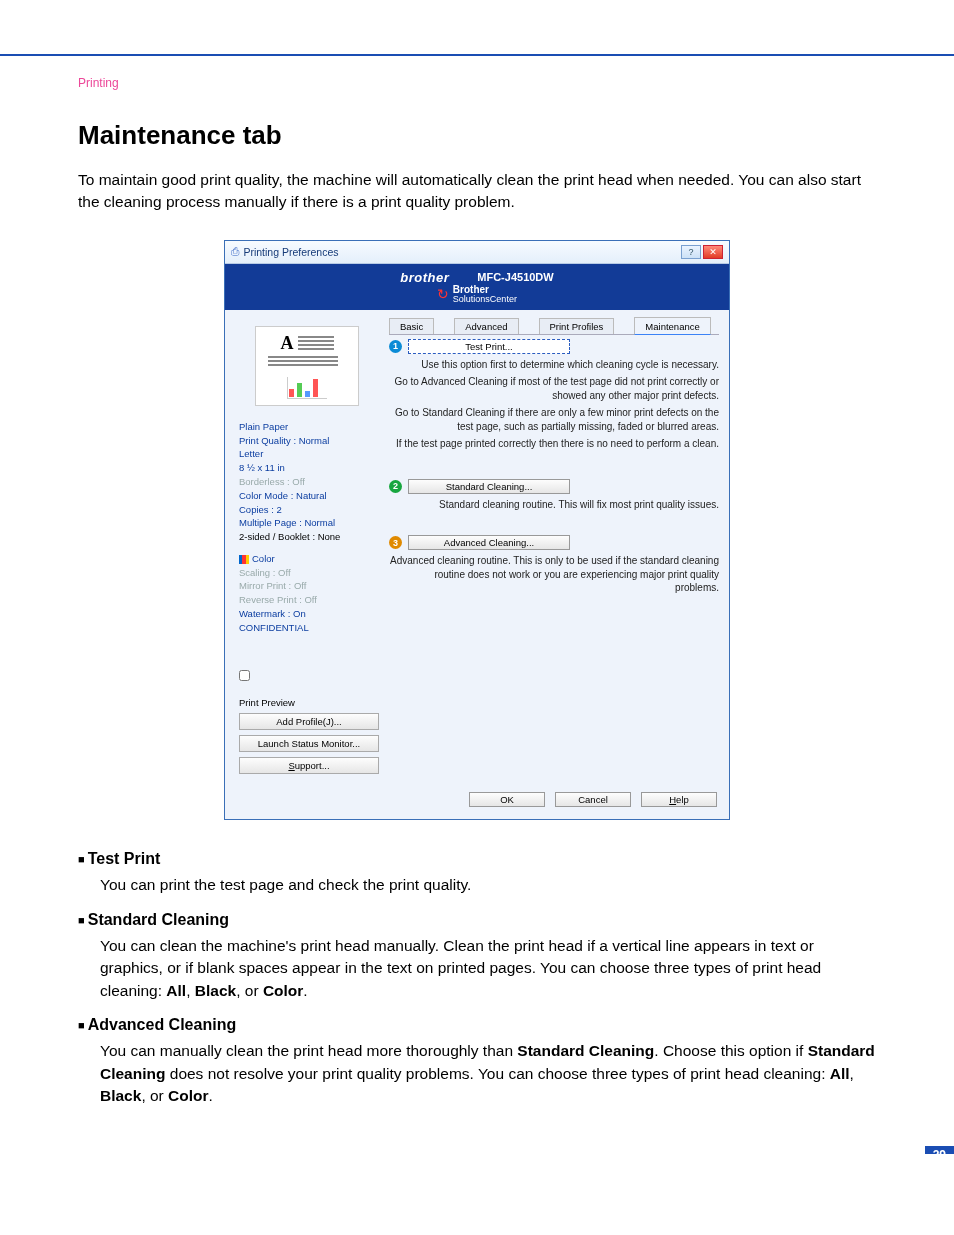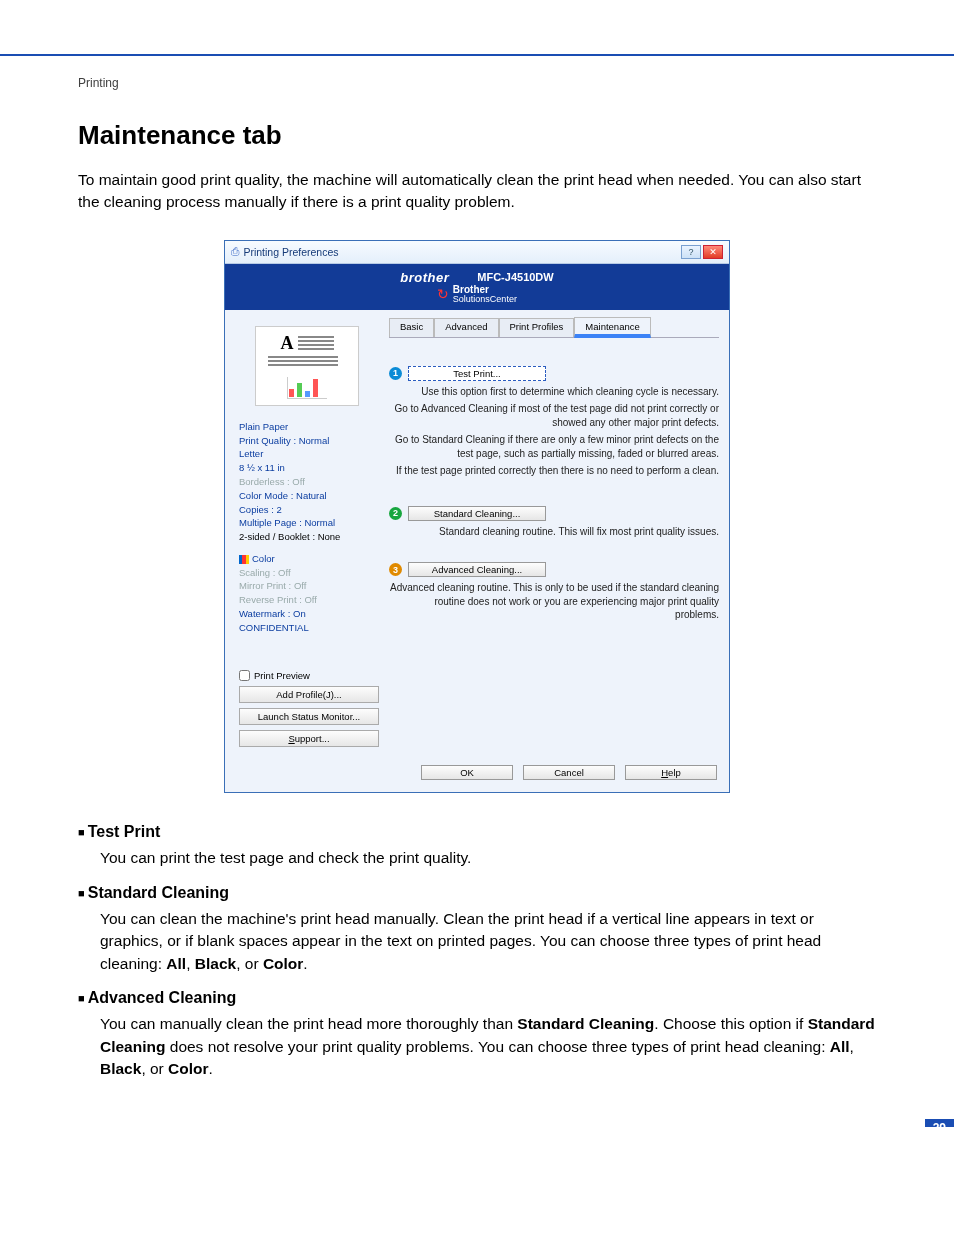--- a/index.html
+++ b/index.html
@@ -5,21 +5,21 @@
     * { box-sizing: border-box; margin: 0; padding: 0; }
     body {
       font-family: Arial, Helvetica, sans-serif;
       background: #fff;
       width: 954px;
       margin: 0 auto;
       color: #000;
     }
     .top-bar { height: 56px; border-bottom: 2px solid #1a4db3; background: #fff; }
     .page-wrap { padding: 20px 78px 40px 78px; position: relative; }
-    .breadcrumb { font-size: 12px; color: #404040; margin-bottom: 30px; }
+    .breadcrumb { font-size: 12px; color: #ec4899; margin-bottom: 30px; }
     .page-title { font-size: 26px; font-weight: bold; margin-bottom: 18px; }
     .intro-text { font-size: 15.5px; line-height: 1.45; margin-bottom: 26px; }
     
     .dialog {
       width: 506px; margin: 0 auto 30px auto;
       border: 1px solid #3a6fb7; background: #eef3fb;
       font-size: 10px; font-family: Tahoma, Arial, sans-serif;
     }
     .dlg-titlebar {
       display: flex; align-items: center; justify-content: space-between;
@@ -59,51 +59,51 @@
     .preview-box .a-row { display:flex; align-items:center; gap:4px;}
     .preview-box .big-a { font-family: 'Times New Roman', serif; font-size: 18px; font-weight:bold;}
     .preview-box .lines { display:flex; flex-direction:column; gap:2px;}
     .preview-box .line { width:36px; height:2px; background:#888;}
     .preview-box .chart { width:40px; height:22px; margin-top:auto; display:flex; align-items:flex-end; gap:3px; border-bottom:1px solid #ccc; border-left:1px solid #ccc; padding:1px;}
     .preview-box .bar { width:5px; }
     .settings-blue { color:#0b3da0; font-size:9.5px; line-height:1.45; }
     .settings-grey { color:#9aa; font-size:9.5px; line-height:1.45;}
     .settings-black { color:#000; font-size: 9.5px; line-height:1.45;}
     .color-bars { display:inline-block; width:10px; height:9px; background:linear-gradient(90deg,#06c 33%,#f33 33% 66%,#fc0 66%); vertical-align:middle; margin-right:3px;}
-    .left-checkbox { display:flex; align-items:flex-start; gap:4px; font-size:9.5px; margin-top:36px;}
+    .left-checkbox { display:flex; align-items:flex-start; gap:16px; font-size:9.5px; margin-top:36px;flex-direction:column;}
     .left-checkbox input { width:11px; height:11px;}
     .side-btn {
       display:block; width:140px; margin:5px auto 0; padding:2px 0;
       background: linear-gradient(#fdfdfd,#e6e6e6); border:1px solid #aaa;
       font-size:9.5px; text-align:center;
     }
     .dlg-right { flex:1; padding: 6px 10px 10px 4px; }
-    .tabs { display:flex; border-bottom:1px solid #aab; margin-bottom:28px; }
+    .tabs { display:flex; border-bottom:1px solid #aab; margin-bottom:4px;gap:20px; }
     .tab {
       padding: 2px 10px; font-size:9.5px; background:#e8edf5;
       border:1px solid #bbb; border-bottom:none; margin-right:0px; margin-top:2px;
     }
-    .tab.active { background:#eef3fb; border-bottom:4px solid #3b82f6; position:relative; top:1px; margin-top:0; padding-top:3px;}
+    .tab.active { background:#eef3fb; border-bottom:1px solid #3b82f6; position:relative; top:1px; margin-top:0; padding-top:3px;}
     .section { margin-bottom: 14px; }
     .num-row { display:flex; align-items:flex-start; gap:6px; margin-bottom:3px;}
     .num-badge {
       width:13px; height:13px; border-radius:50%; color:#fff; font-size:9px; font-weight:bold;
       display:flex; align-items:center; justify-content:center; flex-shrink:0; margin-top:1px;
     }
     .nb1 { background:#0b8bd6;}
     .nb2 { background:#17a63f;}
     .nb3 { background:#e08a00;}
     .maint-btn {
-      padding: 1px 0; width: 138px; text-align:center;
+      padding: 1px 0; width: 162px; text-align:center;
       background: linear-gradient(#fdfdfd,#e6e6e6); border:1px solid #999; font-size:9.5px;
     }
     .maint-btn.dashed { border:1px dashed #2a5cc0; background:#fff;}
     .maint-desc { font-size:10px; color:#222; line-height:1.35; margin: 4px 0 0 0; text-align: right; }
     .dlg-footer { display:flex; justify-content:flex-end; gap:10px; padding: 8px 12px 12px; clear:both;}
-    .dlg-footer .maint-btn { width:92px;}
+    .dlg-footer .maint-btn { width:76px;}
     
     .bullet-item { margin: 14px 0 6px 0; }
     .bullet-head { font-size: 16px; font-weight: bold; }
     .bullet-head::before { content: "■ "; font-size:11px; vertical-align:1px;}
     .bullet-body { font-size: 15.5px; line-height:1.45; margin: 6px 0 6px 22px; }
     .page-number {
       position: absolute; bottom: -10px; right: 0;
       background:#1a4db3; color:#fff; font-weight:bold; font-size:12px;
       padding: 2px 8px;
     }

